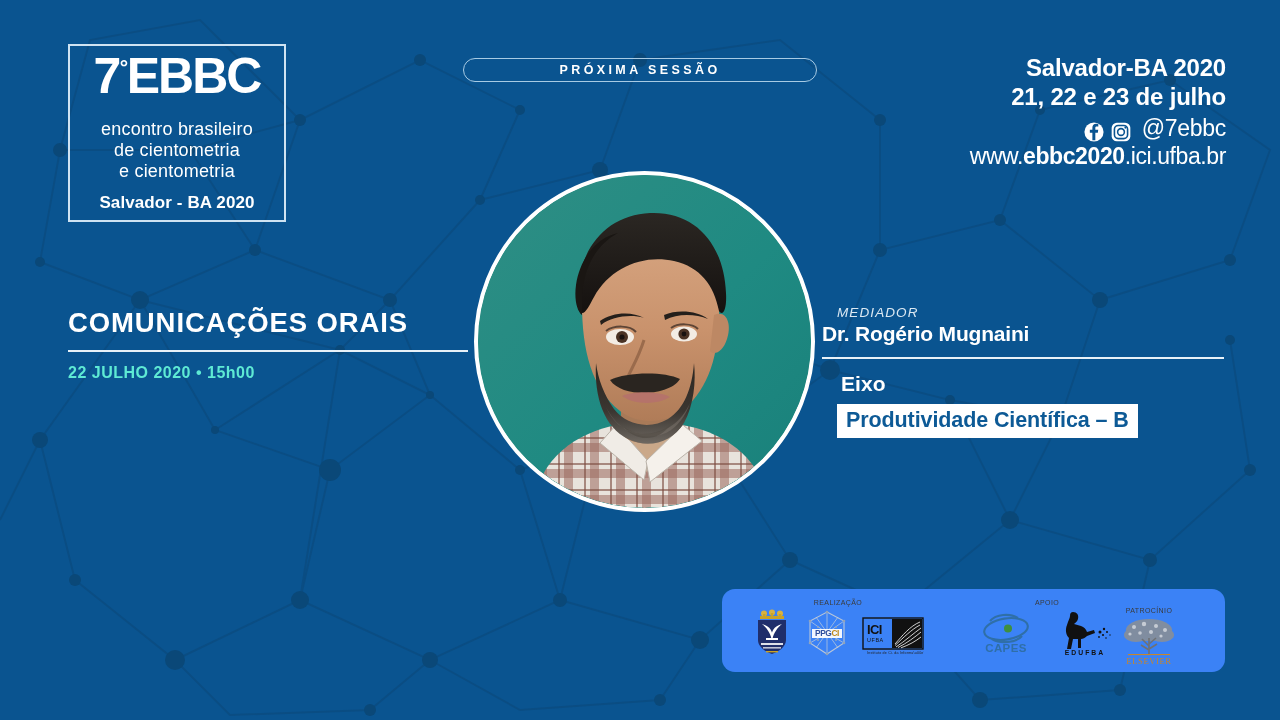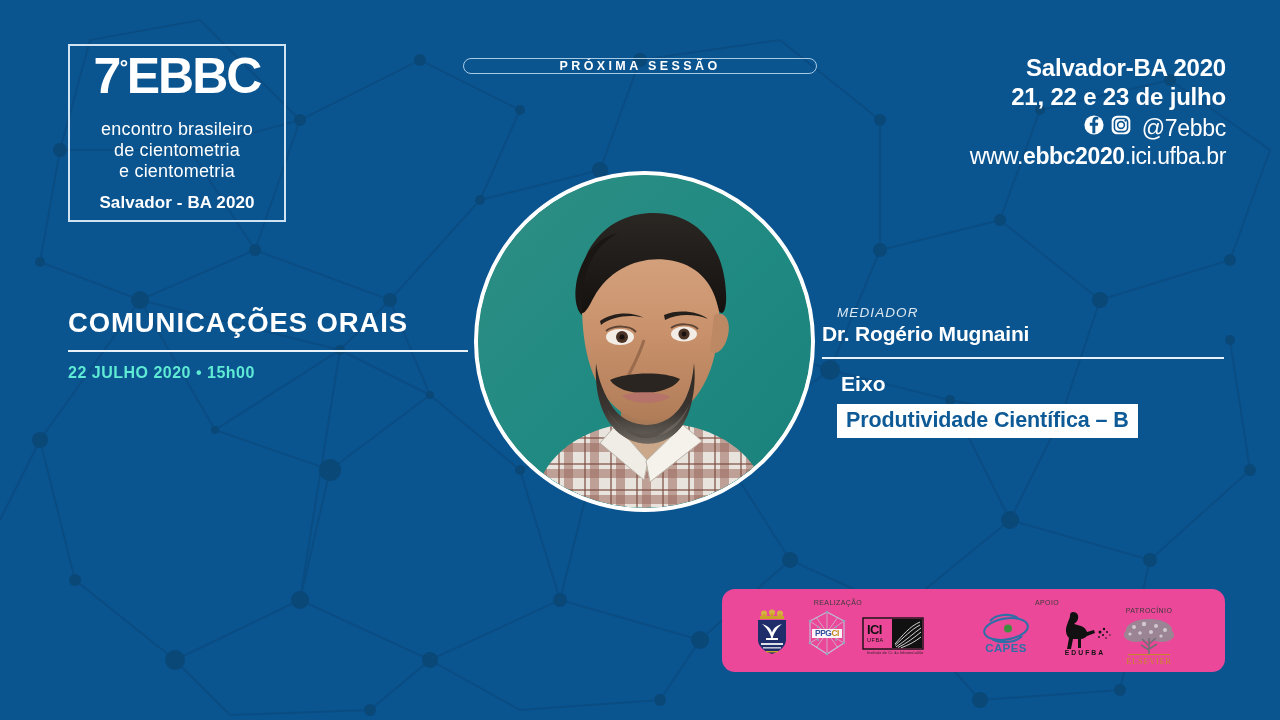--- a/index.html
+++ b/index.html
@@ -69,21 +69,21 @@
     letter-spacing: 0.1px;
     margin-top: 11px;
   }
 
   
   #proxima-pill {
     position: absolute;
     left: 463px;
     top: 58px;
     width: 354px;
-    height: 16px;
+    height: 24px;
     border: 1.4px solid #a8cbe4;
     border-radius: 16px;
     z-index: 5;
     display: flex;
     align-items: center;
     justify-content: center;
     box-sizing: border-box;
   }
   #proxima-pill .pill-text {
     font-size: 12.5px;
@@ -98,21 +98,21 @@
     right: 54px;
     top: 54px;
     text-align: right;
     z-index: 5;
     line-height: 1.18;
   }
   .ei-line1 { font-size: 24px; font-weight: 700; letter-spacing: -0.2px; }
   .ei-line2 { font-size: 24px; font-weight: 700; letter-spacing: -0.2px; margin-top: 1px; }
   .ei-social {
     display: flex;
-    align-items: flex-start;
+    align-items: flex-end;
     justify-content: flex-end;
     gap: 7px;
     margin-top: 3px;
   }
   .ei-handle { font-size: 23px; font-weight: 400; letter-spacing: -0.3px; margin-left: 4px; }
   .ei-url { font-size: 23px; font-weight: 400; letter-spacing: -0.4px; margin-top: 1px; }
   .ei-url b { font-weight: 700; }
   .soc-icon { display: block; }
 
   
@@ -212,21 +212,21 @@
     white-space: nowrap;
   }
 
   
   #sponsor-bar {
     position: absolute;
     left: 722px;
     top: 589px;
     width: 503px;
     height: 83px;
-    background: #ec4899;
+    background: #3b82f6;
     border-radius: 13px;
     z-index: 7;
   }
   .sponsor-group {
     position: absolute;
     display: flex;
     flex-direction: column;
     align-items: center;
   }
   .sponsor-caption {

